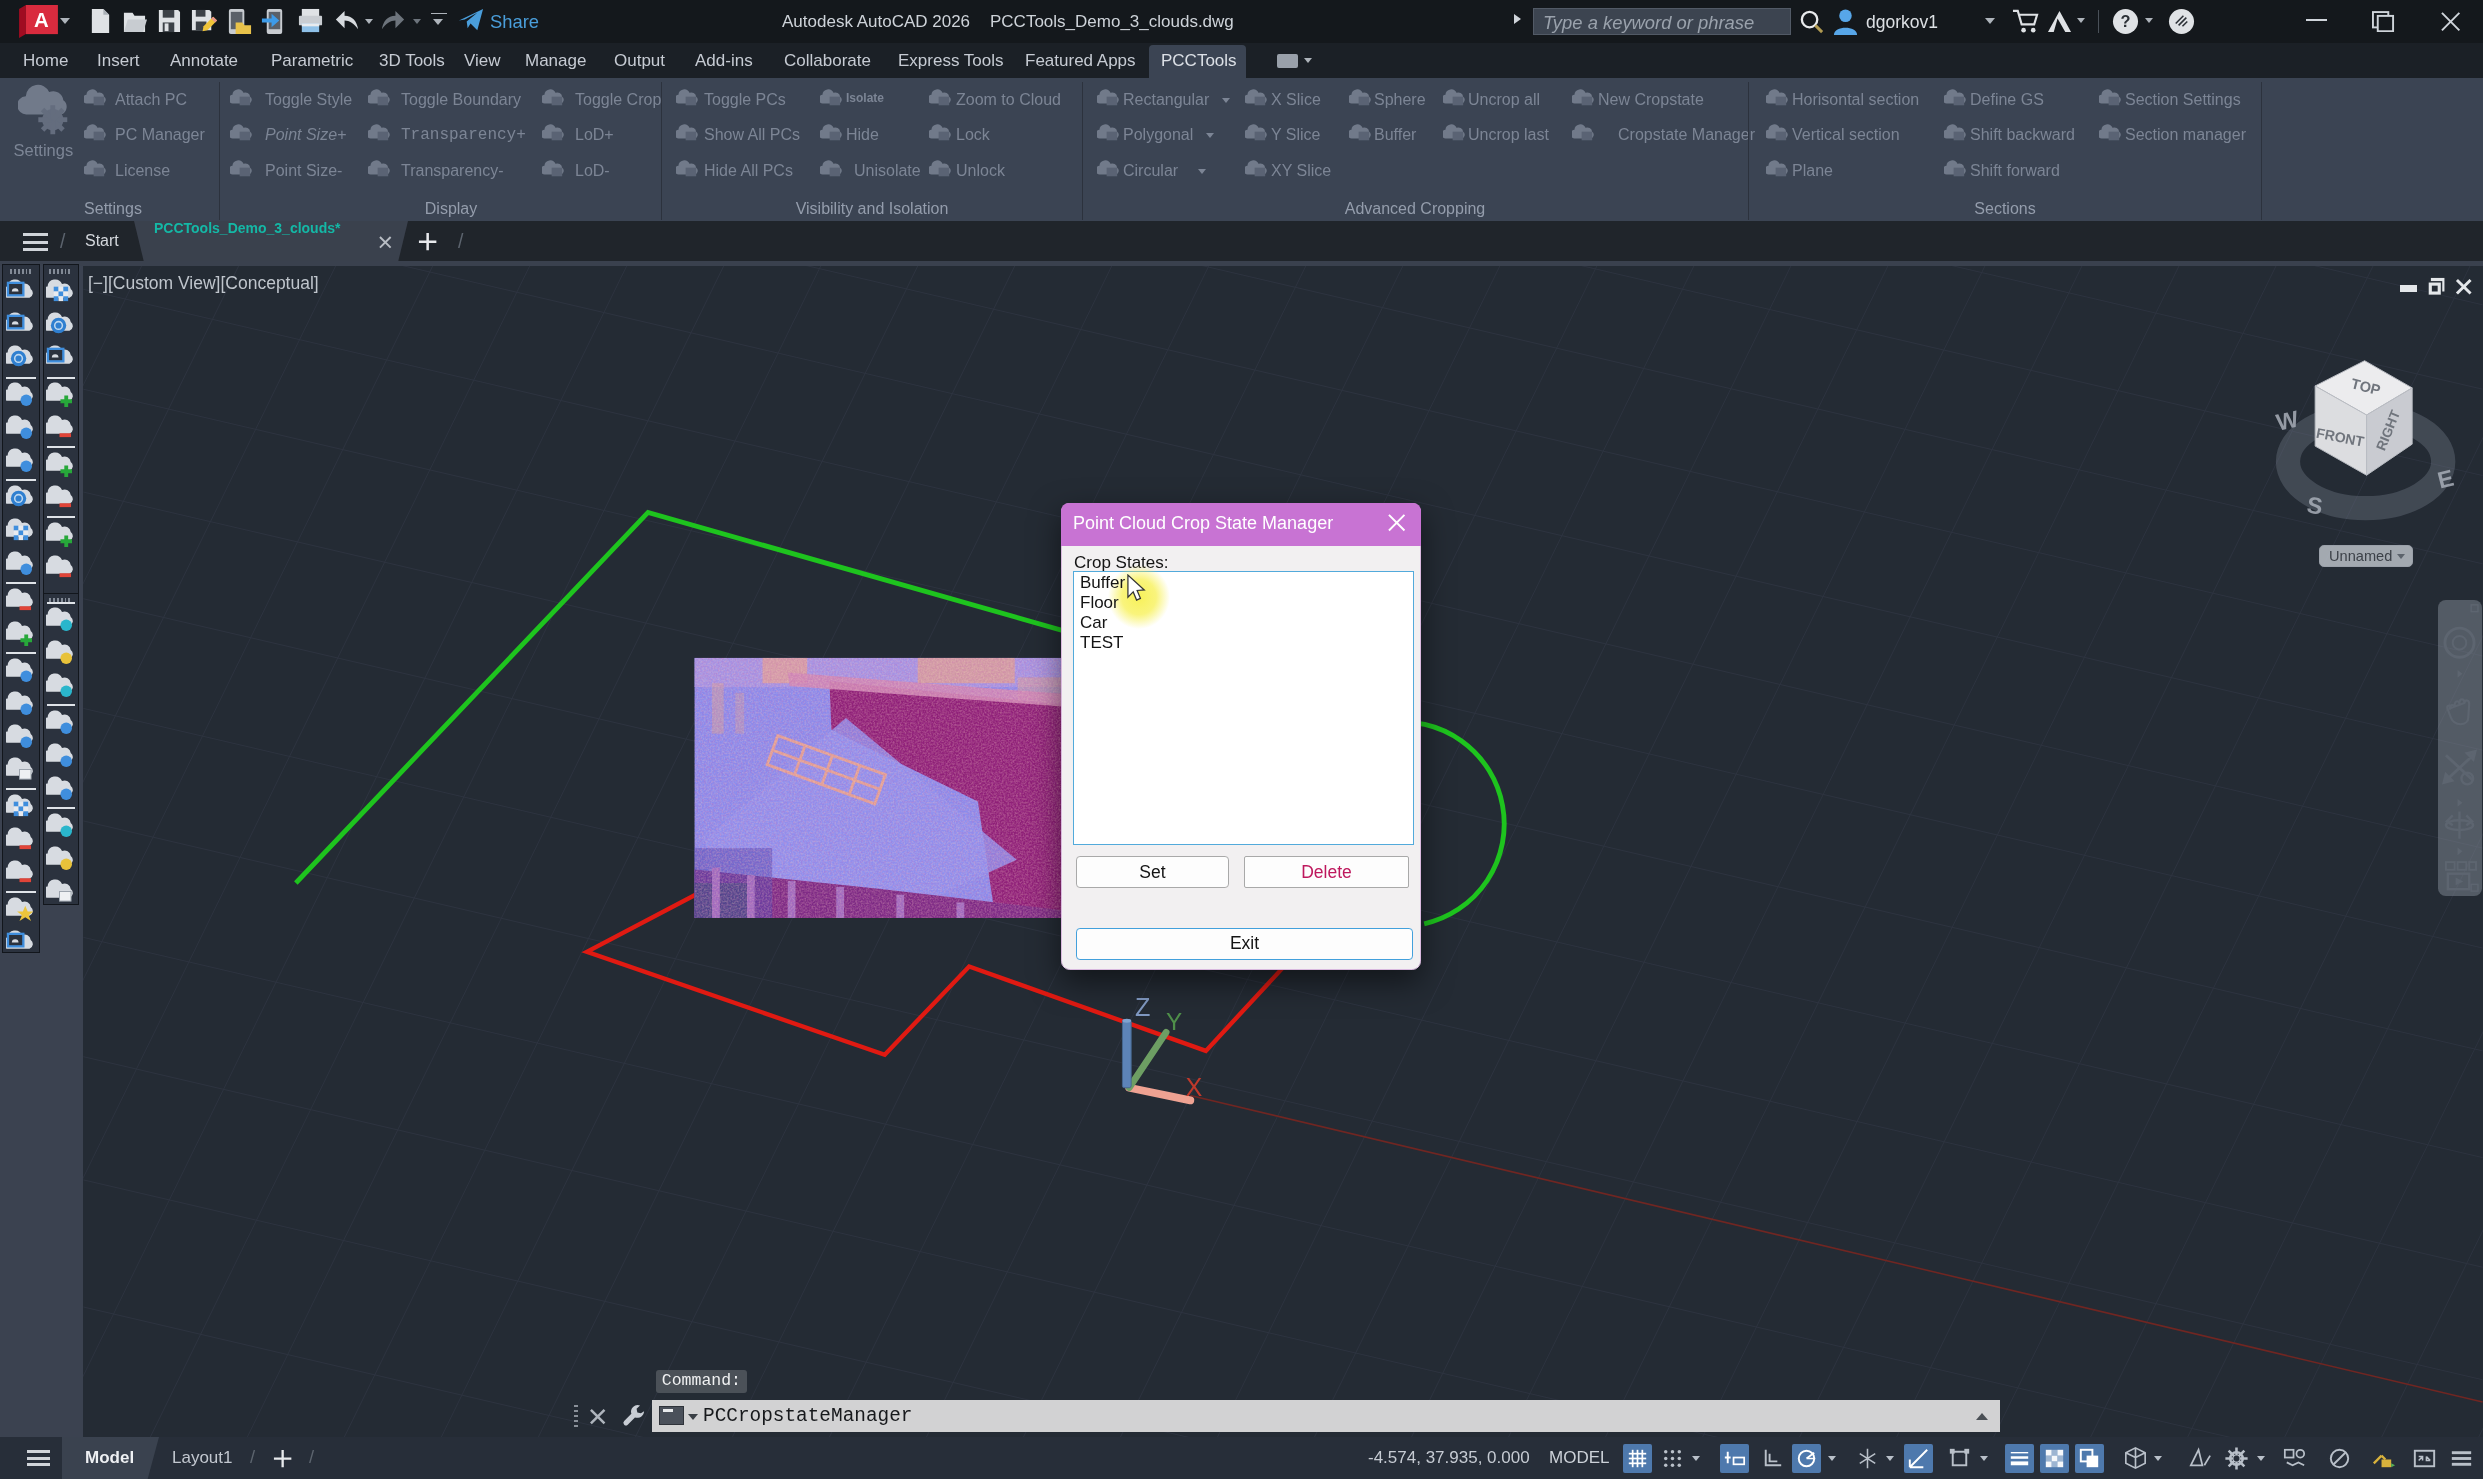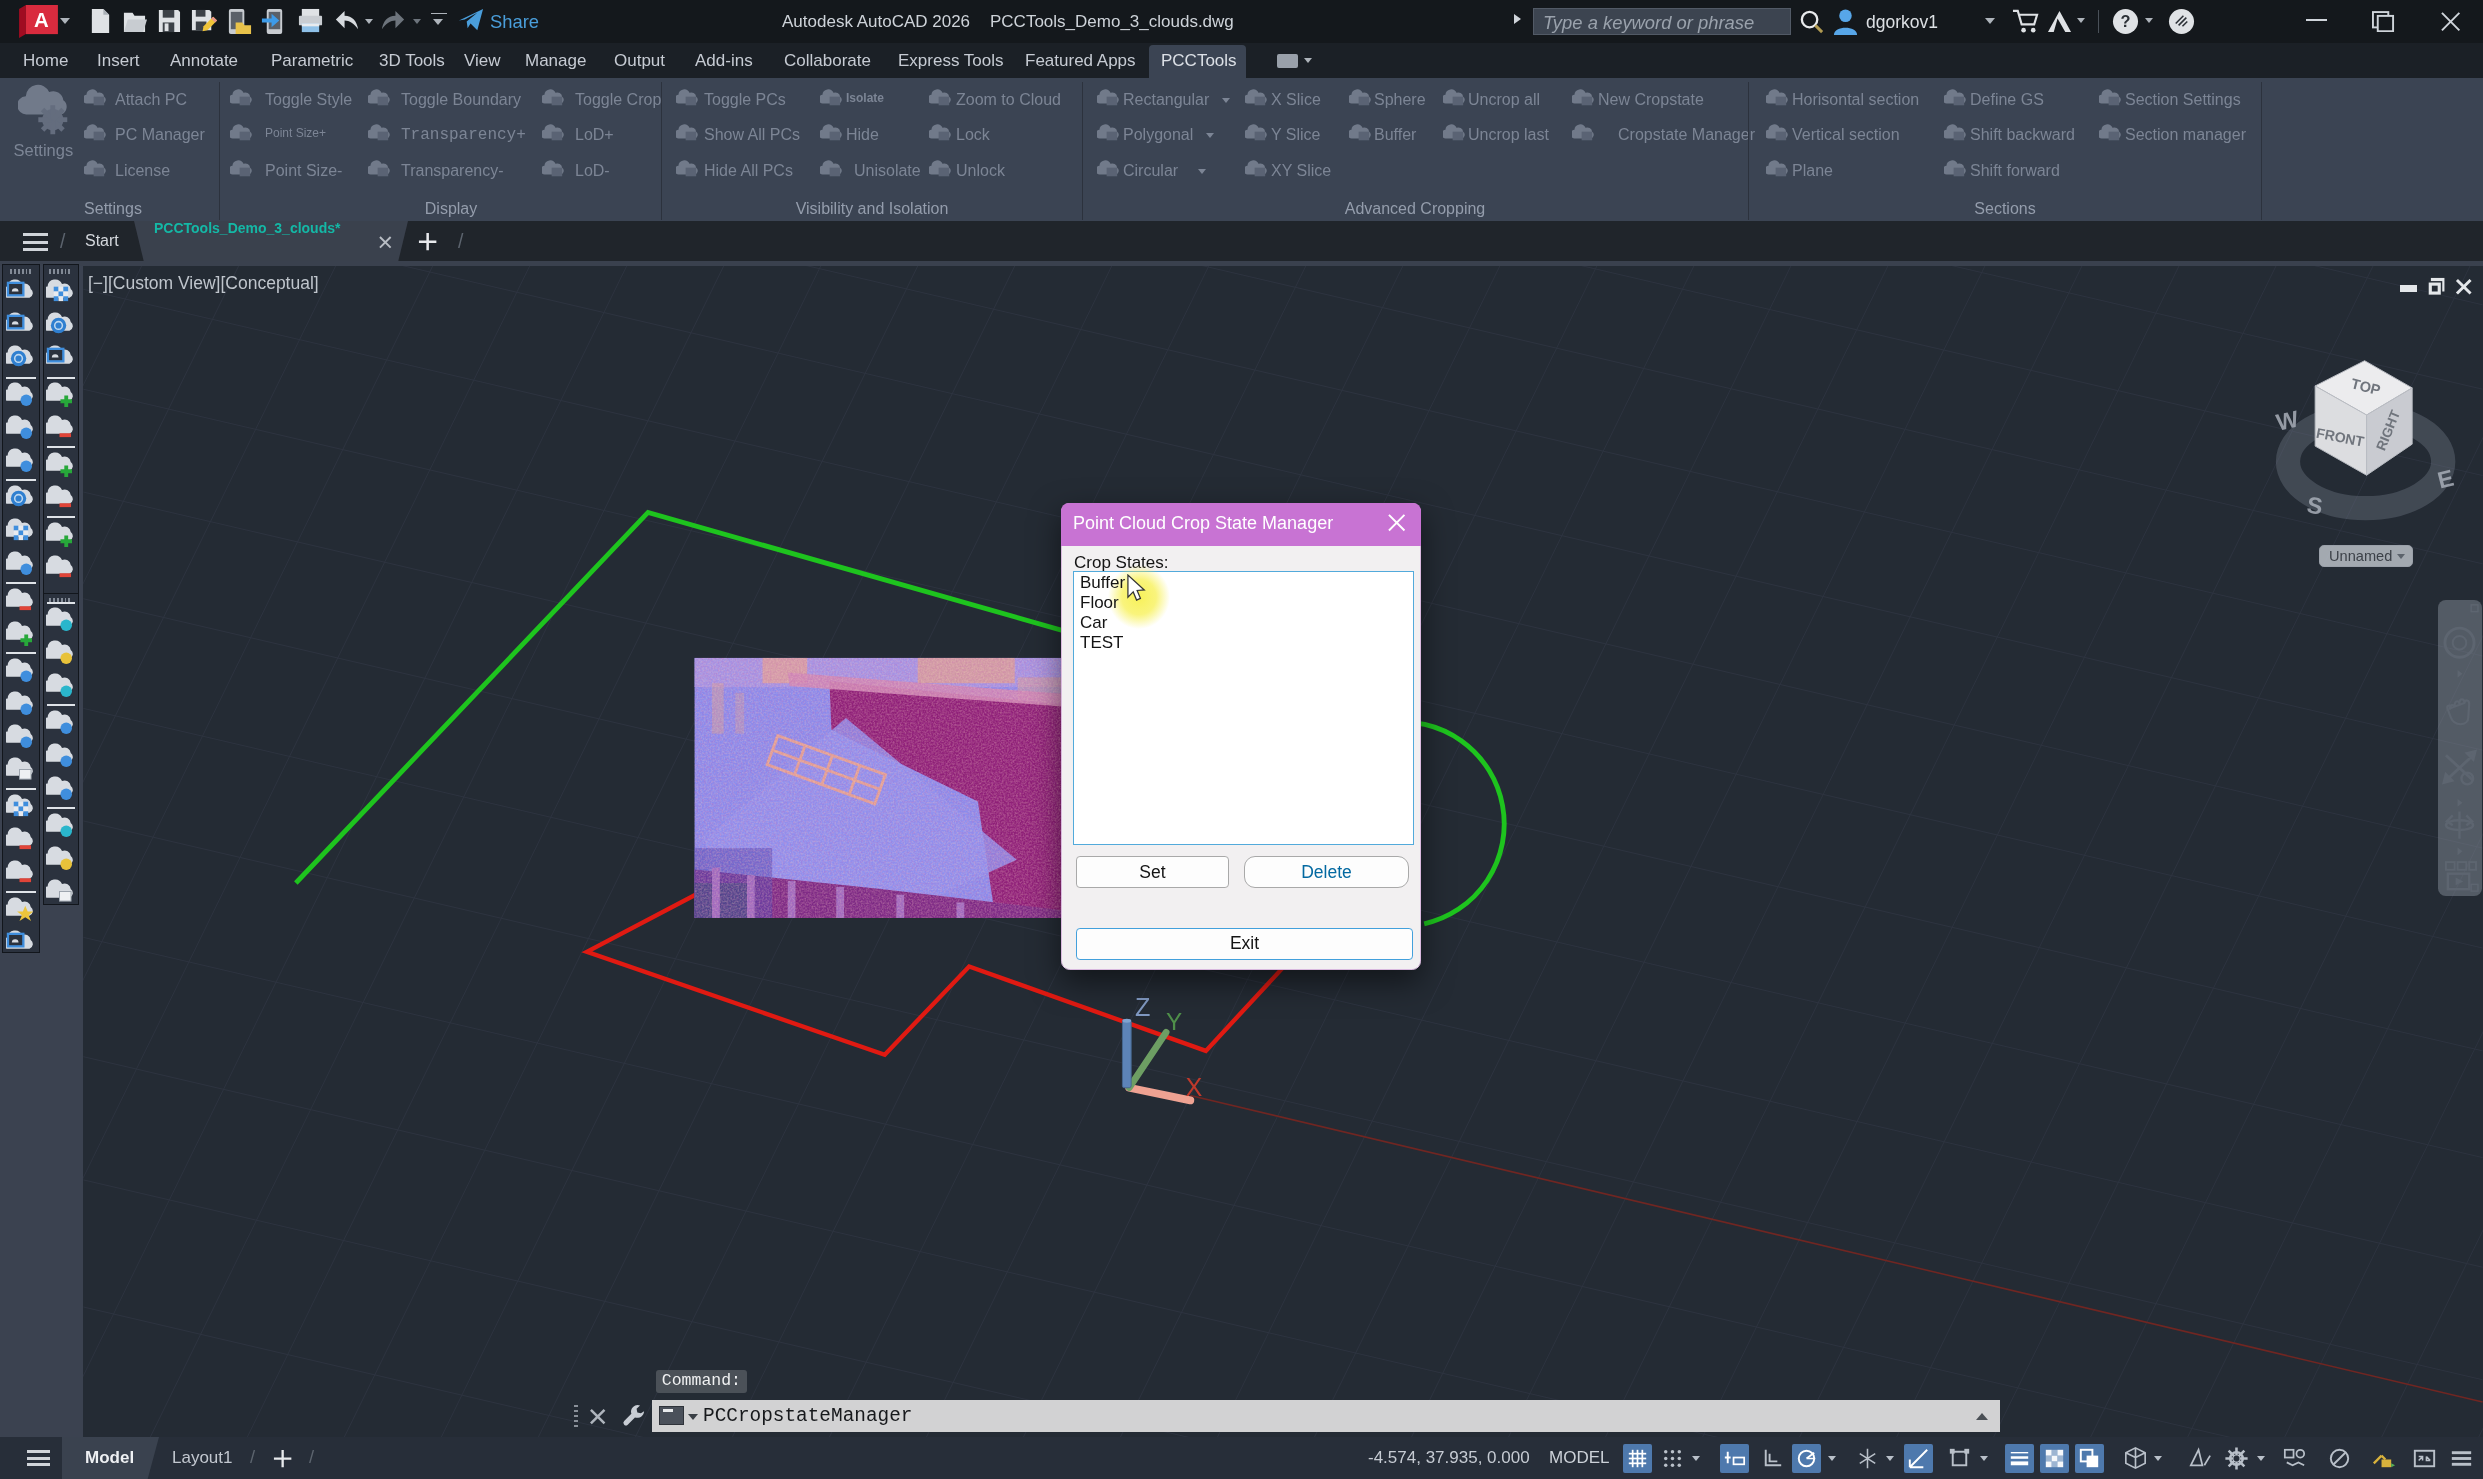--- a/index.html
+++ b/index.html
@@ -169,21 +169,21 @@
       </g>
       <rect x="10" y="8" width="11" height="9" fill="#5a6374"></rect>
     </svg>
 <div class="abs" style="left:265px;top:91px;font-size:16px;color:#7c8595;font-weight:normal;white-space:nowrap;">Toggle Style</div>
 <svg class="abs" style="left:230px;top:124px" width="25" height="23" viewBox="0 0 26 24">
       <g transform="translate(12,10) scale(1.0)">
         <path d="M-9 5 a4.5 4.5 0 0 1 -0.5 -9 a6 6 0 0 1 11.5 -2 a5 5 0 0 1 7 4 a4 4 0 0 1 -1 7 Z" fill="#717a8a"></path>
       </g>
       <rect x="10" y="8" width="11" height="9" fill="#5a6374"></rect>
     </svg>
-<div class="abs" style="left:265px;top:126px;font-size:12px;color:#7c8595;font-weight:normal;white-space:nowrap;">Point Size+</div>
+<div class="abs" style="left:265px;top:126px;font-size:16px;color:#7c8595;font-weight:normal;white-space:nowrap;font-style:italic;">Point Size+</div>
 <svg class="abs" style="left:230px;top:160px" width="25" height="23" viewBox="0 0 26 24">
       <g transform="translate(12,10) scale(1.0)">
         <path d="M-9 5 a4.5 4.5 0 0 1 -0.5 -9 a6 6 0 0 1 11.5 -2 a5 5 0 0 1 7 4 a4 4 0 0 1 -1 7 Z" fill="#717a8a"></path>
       </g>
       <rect x="10" y="8" width="11" height="9" fill="#5a6374"></rect>
     </svg>
 <div class="abs" style="left:265px;top:162px;font-size:16px;color:#7c8595;font-weight:normal;white-space:nowrap;">Point Size-</div>
 <svg class="abs" style="left:368px;top:89px" width="25" height="23" viewBox="0 0 26 24">
       <g transform="translate(12,10) scale(1.0)">
         <path d="M-9 5 a4.5 4.5 0 0 1 -0.5 -9 a6 6 0 0 1 11.5 -2 a5 5 0 0 1 7 4 a4 4 0 0 1 -1 7 Z" fill="#717a8a"></path>
@@ -920,21 +920,21 @@
 <div class="abs" style="left:1073px;top:571px;width:341px;height:274px;background:#fff;border:1px solid #52aadb"></div>
 <div class="abs" style="left:1108px;top:565px;width:62px;height:64px;background:radial-gradient(closest-side,rgba(247,240,80,0.95),rgba(247,240,80,0.75) 55%,rgba(247,240,80,0) 100%)"></div>
 <div class="abs" style="left:1080px;top:573px;font-size:17px;color:#141414;font-weight:normal;white-space:nowrap;">Buffer</div>
 <div class="abs" style="left:1080px;top:593px;font-size:17px;color:#141414;font-weight:normal;white-space:nowrap;">Floor</div>
 <div class="abs" style="left:1080px;top:613px;font-size:17px;color:#141414;font-weight:normal;white-space:nowrap;">Car</div>
 <div class="abs" style="left:1080px;top:633px;font-size:17px;color:#141414;font-weight:normal;white-space:nowrap;">TEST</div>
 <svg class="abs" style="left:1126px;top:574px" width="25" height="31" viewBox="0 0 26 32">
 <polygon points="2,1 2,24 7.5,18.5 11,27 15,25.2 11.6,17 19,16.5" fill="#fff" stroke="#333" stroke-width="1.3"></polygon>
     </svg>
 <div class="abs" style="left:1076px;top:856px;width:153px;height:32px;background:#fdfdfd;border:1px solid #a9a9a9;border-radius:3.9px;text-align:center;line-height:30px;font-size:17.5px;color:#141414">Set</div>
-<div class="abs" style="left:1244px;top:856px;width:165px;height:32px;background:#fdfdfd;border:1px solid #a9a9a9;border-radius:11px;text-align:center;line-height:30px;font-size:17.5px;color:#0369a1">Delete</div>
+<div class="abs" style="left:1244px;top:856px;width:165px;height:32px;background:#fdfdfd;border:1px solid #a9a9a9;border-radius:2px;text-align:center;line-height:30px;font-size:17.5px;color:#be185d">Delete</div>
 <div class="abs" style="left:1076px;top:928px;width:337px;height:32px;background:#fdfdfd;border:1.9px solid #42a0dc;border-radius:3.9px;text-align:center;line-height:28px;font-size:17.5px;color:#141414">Exit</div>
 <div class="abs" style="left:0;top:1437px;width:2483px;height:43px;background:#272e39"></div>
 <div class="abs" style="left:27px;top:1450px;width:23px;height:2.9px;background:#d0d4d9"></div>
 <div class="abs" style="left:27px;top:1457px;width:23px;height:2.9px;background:#d0d4d9"></div>
 <div class="abs" style="left:27px;top:1463px;width:23px;height:2.9px;background:#d0d4d9"></div>
 <div class="abs" style="left:62px;top:1437px;width:97px;height:43px;background:#3a424f;clip-path:polygon(0 0,100% 0,calc(100% - 11.6px) 100%,0 100%)"></div>
 <div class="abs" style="left:85px;top:1448px;font-size:17px;color:#eef0f3;font-weight:bold;white-space:nowrap;">Model</div>
 <div class="abs" style="left:172px;top:1448px;font-size:17px;color:#c2c7cf;font-weight:normal;white-space:nowrap;">Layout1</div>
 <div class="abs" style="left:250px;top:1446px;font-size:18.4px;color:#5c646e;font-weight:normal;white-space:nowrap;">/</div>
 <svg class="abs" style="left:272px;top:1448px" width="21.3" height="21.3" viewBox="0 0 22 22">

